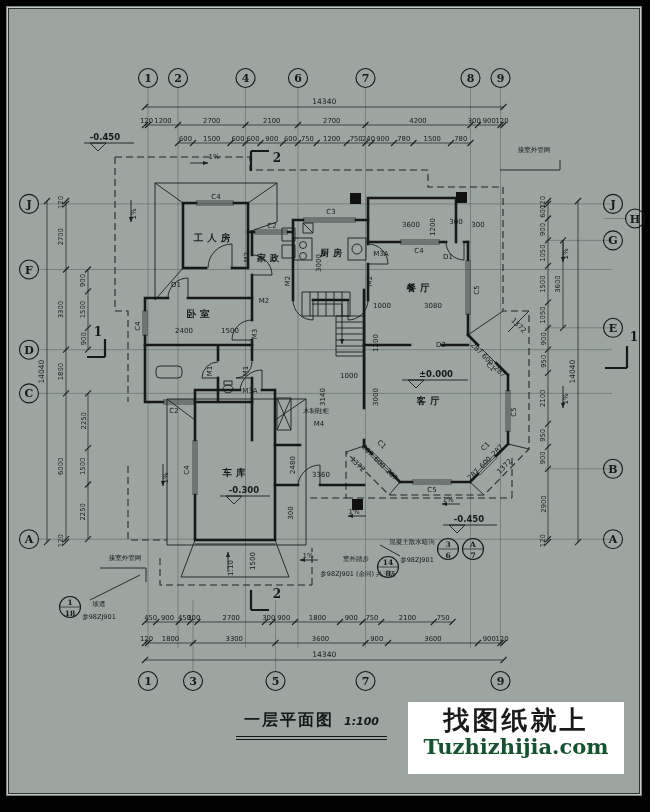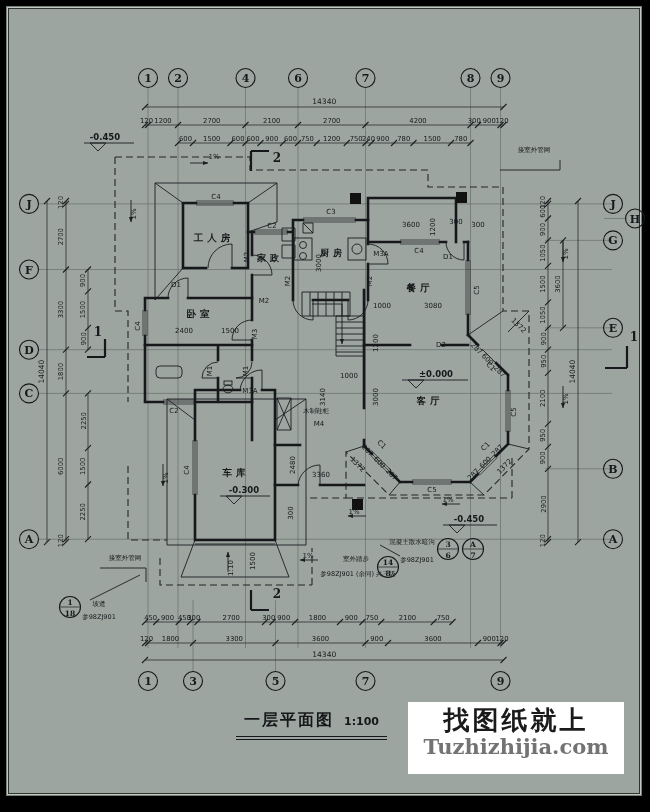--- a/index.html
+++ b/index.html
@@ -16,25 +16,25 @@
   .dimline{stroke:#1c1e21;stroke-width:0.7;fill:none}
   .tick{stroke:#1c1e21;stroke-width:1.1;fill:none}
   .bub{stroke:#16181b;stroke-width:1.1;fill:none}
   .flag{stroke:#16181b;stroke-width:2.2;fill:none}
   .serif{font-family:"DejaVu Serif",serif;font-weight:bold}
   .room{font-weight:bold;letter-spacing:4px}
   .lvl{font-weight:bold}
   .title-block{position:absolute;left:236px;top:710px;color:#15171a;
     border-bottom:4px double #15171a;padding:0 8px 5px 8px;white-space:nowrap;}
   .title-block .t{font-size:16px;font-weight:bold;letter-spacing:2px;}
-  .title-block .s{font-size:11px;font-weight:bold;margin-left:10px;}
+  .title-block .s{font-size:11px;font-weight:bold;margin-left:10px;font-style:italic;}
   .watermark{position:absolute;left:408px;top:702px;width:216px;height:72px;background:#fff;
     text-align:center;line-height:1.1;}
   .watermark .w1{font-size:26px;font-weight:bold;color:#1a1a1a;letter-spacing:3px;margin-top:4px;}
-  .watermark .w2{font-size:21px;font-weight:bold;color:#737373;font-family:"DejaVu Serif",serif;}
+  .watermark .w2{font-size:21px;font-weight:bold;color:#14532d;font-family:"DejaVu Serif",serif;}
 </style>
 </head>
 <body>
 
 <div class="paper"></div>
 
 <svg id="plan" viewBox="0 0 650 812">
   <defs>
     <marker id="arw" viewBox="0 0 10 10" refX="8.5" refY="5" markerWidth="7" markerHeight="7" orient="auto-start-reverse">
       <path d="M0,1.5 L9,5 L0,8.5 z" fill="#1c1e21"></path>

